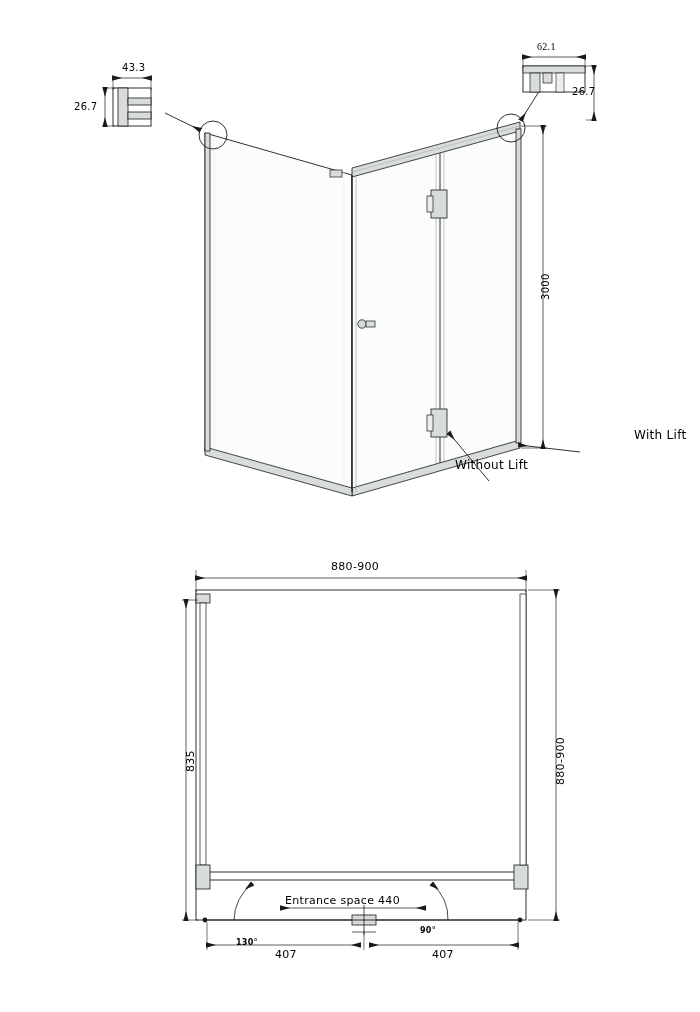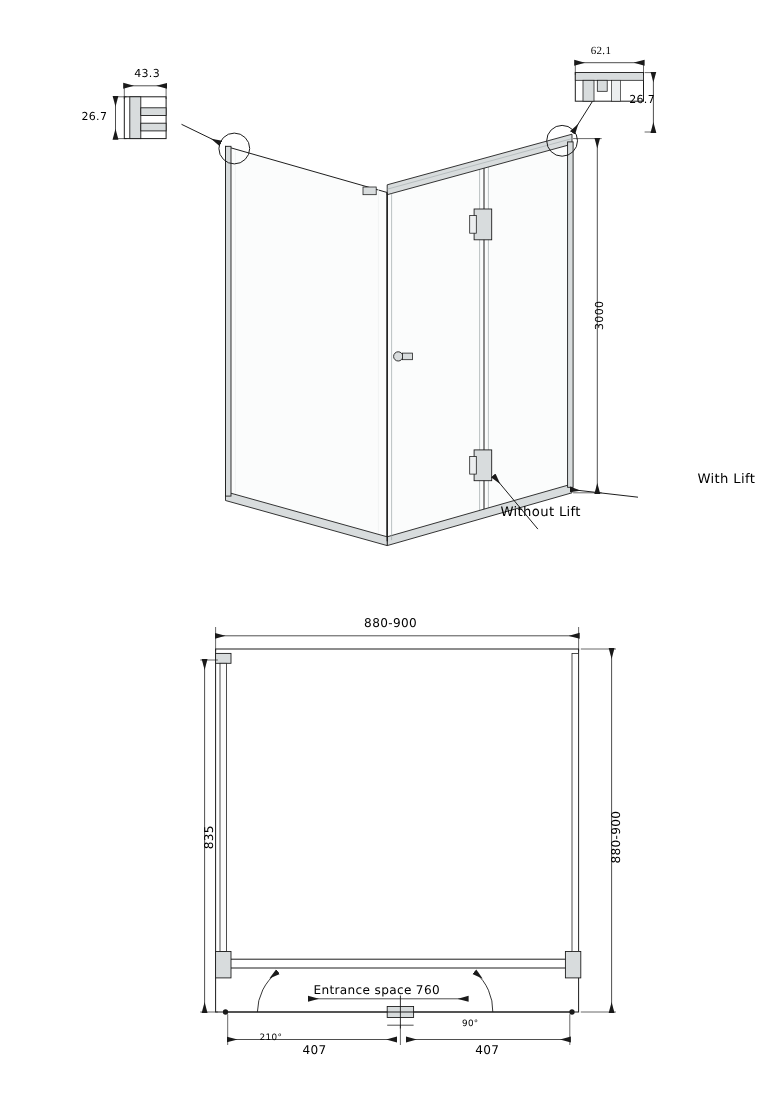--- a/index.html
+++ b/index.html
@@ -29,21 +29,21 @@
   }
   .lbl {
     position: absolute;
     font-family: "DejaVu Sans", sans-serif;
     font-size: 11px;
     color: #000;
     white-space: nowrap;
     letter-spacing: 0.3px;
   }
   .lbl.small { font-size: 10px; }
-  .lbl.tiny { font-size: 8px; }
+  .lbl.tiny { font-size: 8px; font-weight: bold; }
   .lbl.mid { font-size: 12px; }
   .lbl.rot {
     transform: rotate(-90deg);
     transform-origin: left top;
   }
 </style>
 </head>
 <body>
 
 <div id="sheet">
@@ -203,23 +203,23 @@
   <div class="lbl mid" style="left:586px; top:428px;margin-left:48px;">With Lift</div>
 
   <div class="lbl mid" style="left:455px; top:458px;">Without Lift</div>
 
   <div class="lbl" style="left:331px; top:560px;">880-900</div>
 
   <div class="lbl rot" style="left:554px; top:785px;">880-900</div>
 
   <div class="lbl rot" style="left:184px; top:772px;">835</div>
 
-  <div class="lbl" style="left:285px; top:894px;">Entrance space 760</div>
+  <div class="lbl" style="left:285px; top:894px;">Entrance space 440</div>
 
   <div class="lbl" style="left:275px; top:948px;">407</div>
 
   <div class="lbl" style="left:432px; top:948px;">407</div>
 
-  <div class="lbl tiny" style="left:236px; top:938px;">210°</div>
+  <div class="lbl tiny" style="left:236px; top:938px;">130°</div>
 
   <div class="lbl tiny" style="left:420px; top:926px;">90°</div>
 
 </div>
 
 </body></html>

